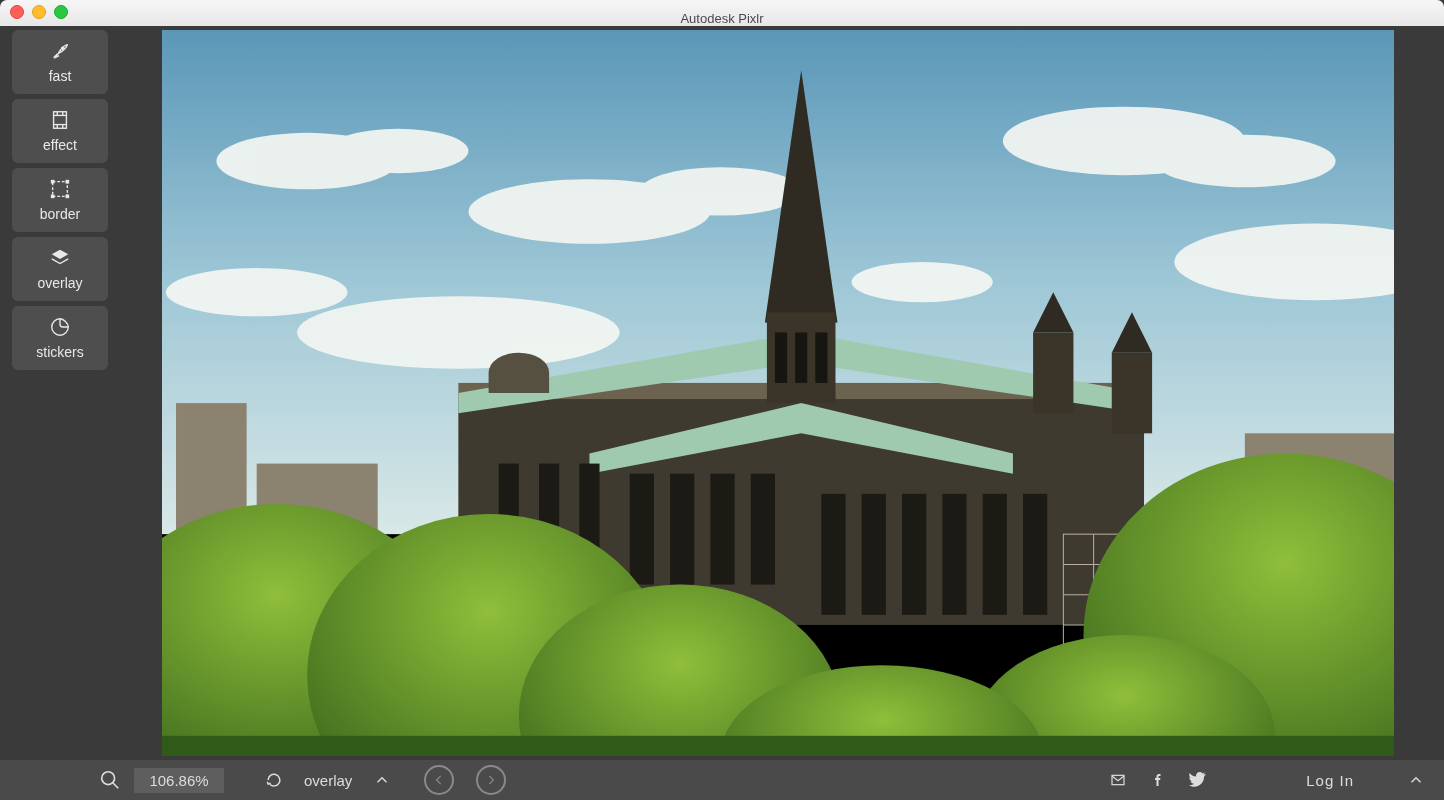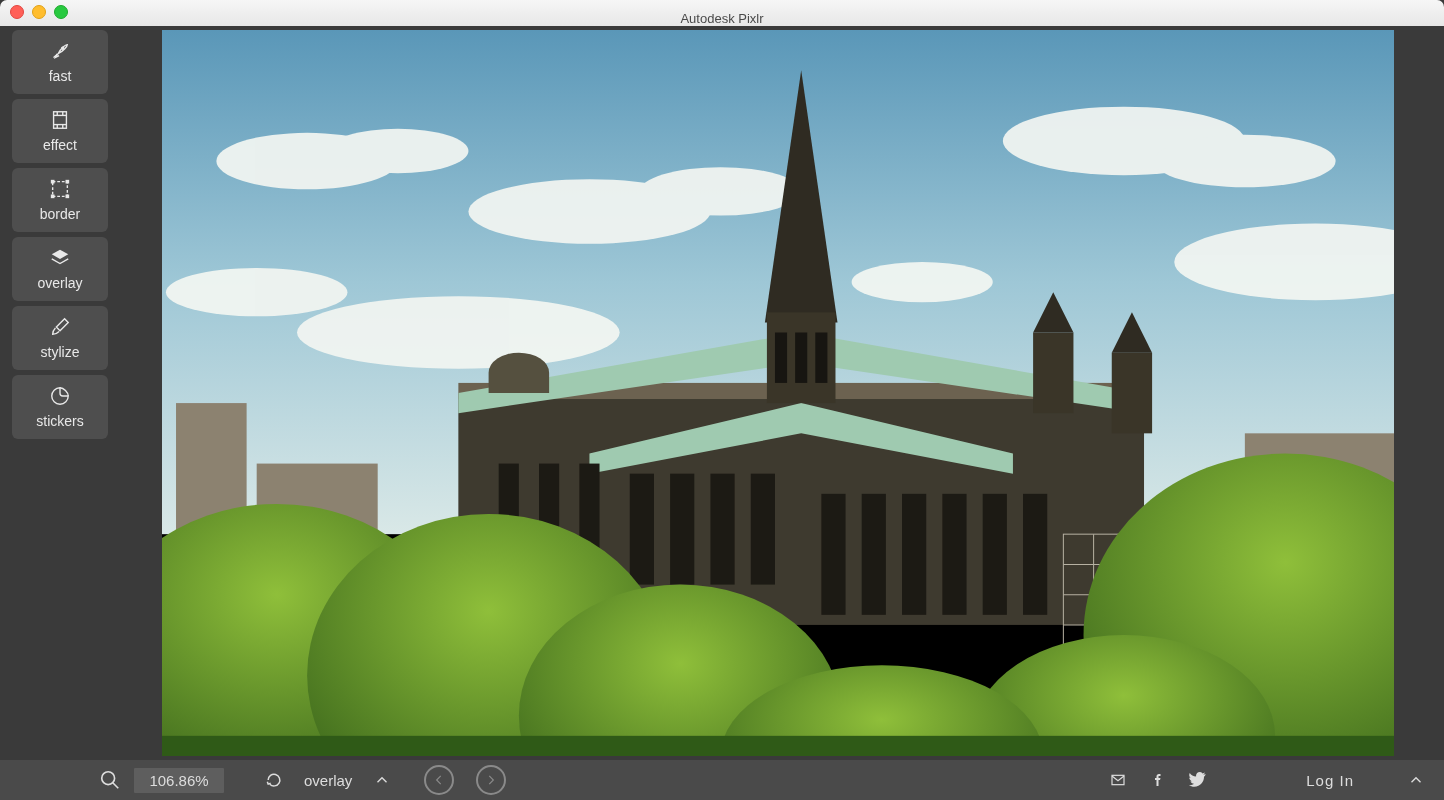--- a/index.html
+++ b/index.html
@@ -86,29 +86,20 @@
         <span>border</span>
       </div>
       <div class="tool">
         <span class="icon">
           <svg viewBox="0 0 24 24" width="24" height="22">
               <path d="M12 3l9 5-9 5-9-5 9-5z" fill="#e8e8e8" stroke="none"></path>
               <path d="M3 13l9 5 9-5"></path>
             </svg>
         </span>
         <span>overlay</span>
-      </div>
-      <div class="tool">
-        <span class="icon">
-          <svg viewBox="0 0 24 24" width="22" height="22">
-              <path d="M17 3l4 4-9 9-4-4 9-9z"></path>
-              <path d="M7 13c-2 2-3 5-3 7 2 0 5-1 7-3"></path>
-            </svg>
-        </span>
-        <span>stylize</span>
       </div>
       <div class="tool">
         <span class="icon">
           <svg viewBox="0 0 24 24" width="22" height="22">
               <path d="M12 3a9 9 0 1 0 9 9h-6a3 3 0 0 1-3-3V3z"></path>
               <path d="M12 3c4 0 9 5 9 9"></path>
             </svg>
         </span>
         <span>stickers</span>
       </div>

